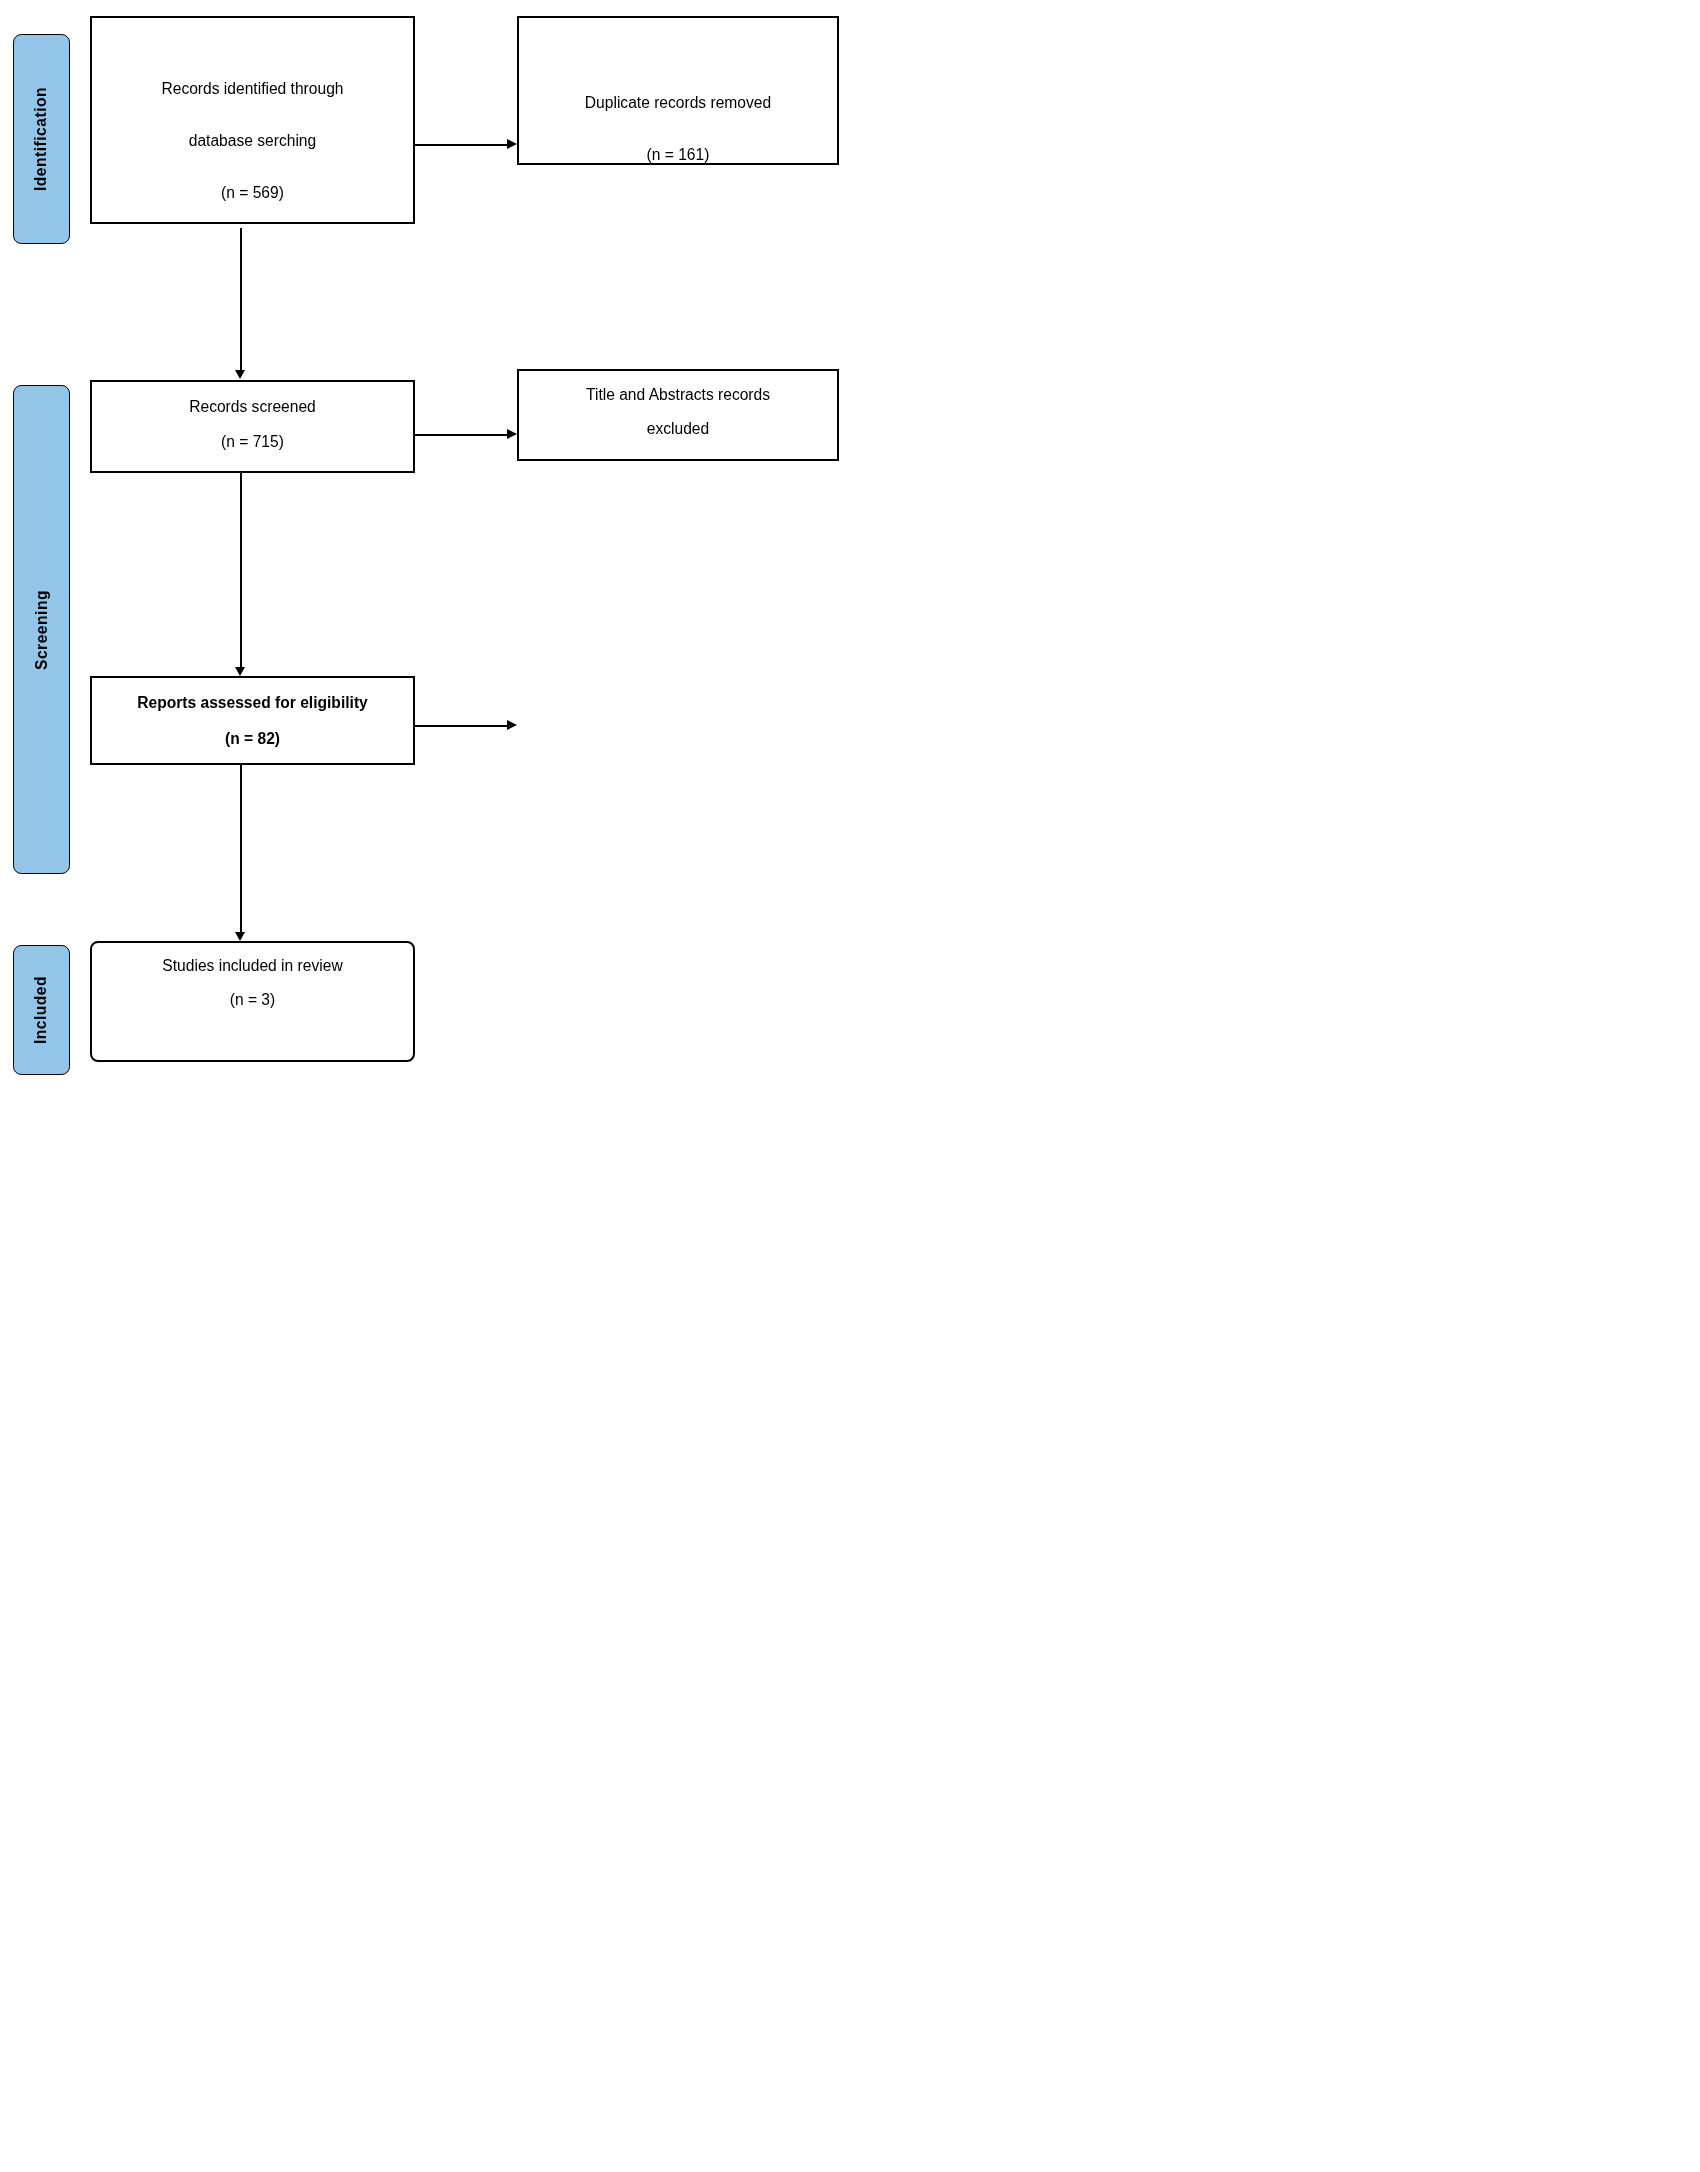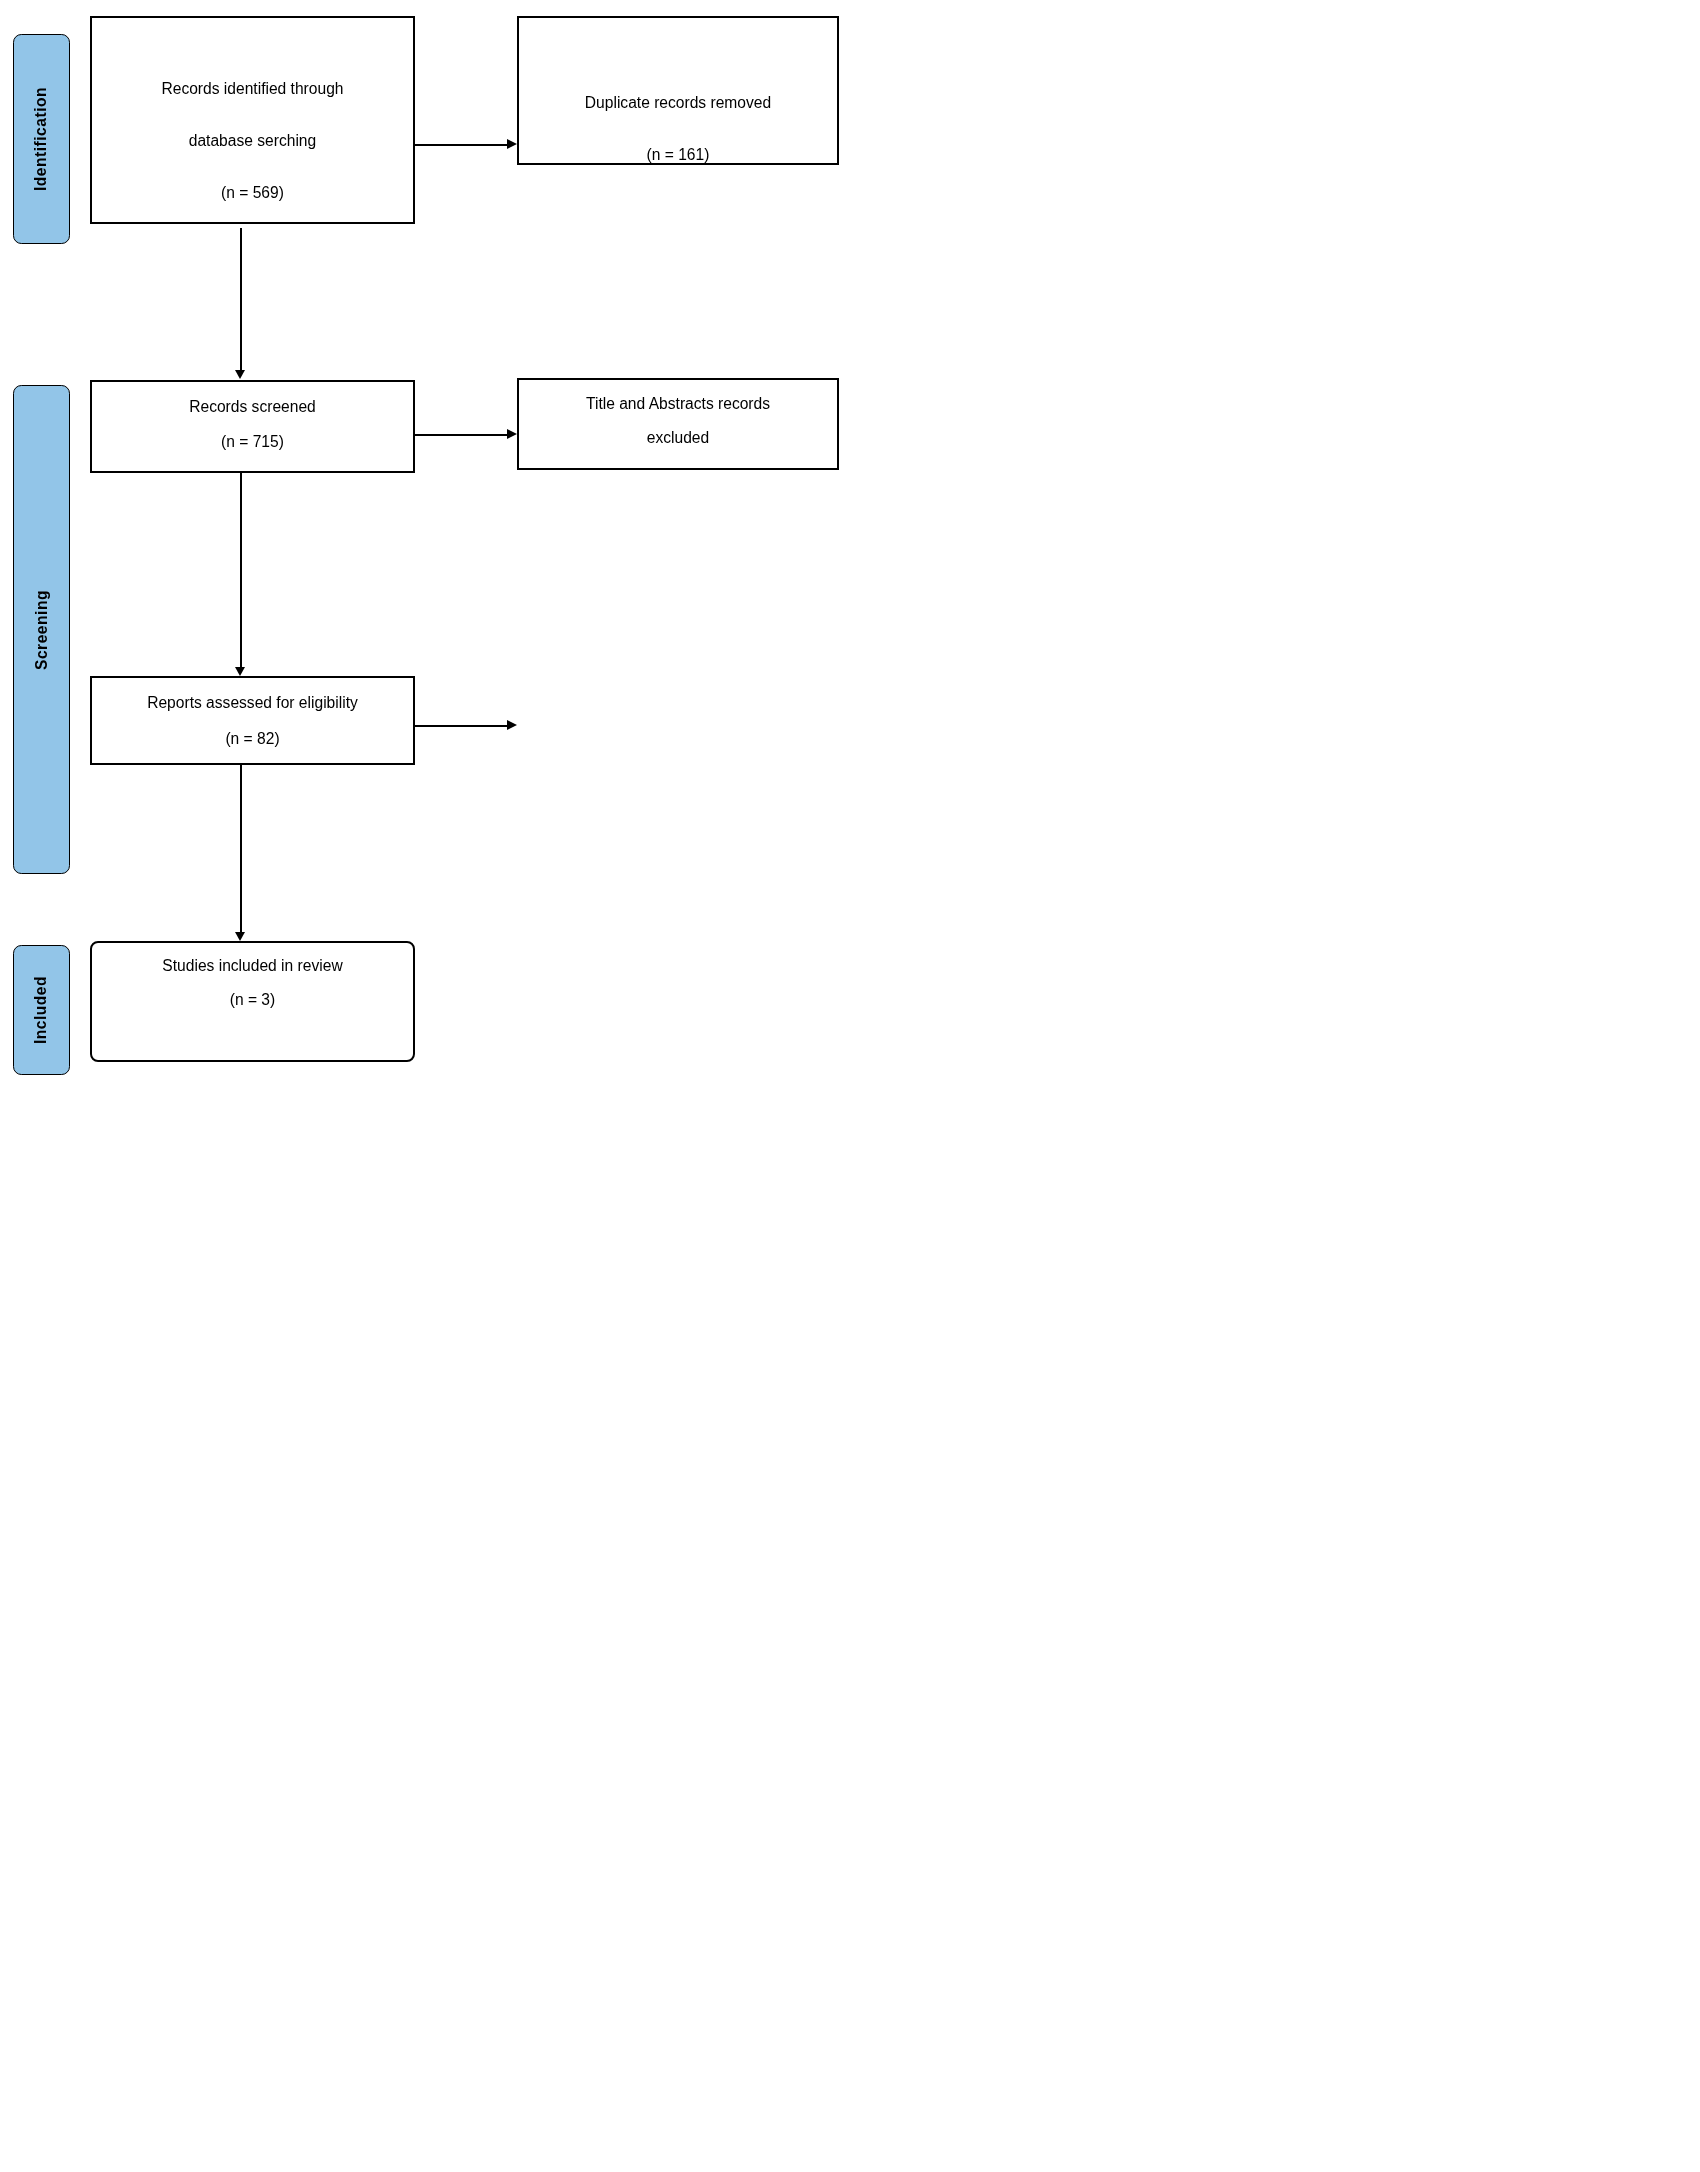--- a/index.html
+++ b/index.html
@@ -44,21 +44,21 @@
     box-sizing: border-box;
     display: flex;
     flex-direction: column;
     align-items: center;
     text-align: center;
     font-size: 15.6px;
     color: #000;
   }
   .ln { display: block; }
   .lh100 { line-height: 52px; }
-  .lh69  { line-height: 36px; }
+  .lh69  { line-height: 36px; font-weight: bold; }
   .lh68  { line-height: 35px; }
   .lh66  { line-height: 34px; }
   
   .bullet-row {
     display: flex;
     justify-content: center;
     gap: 23.4px;
     margin-top: 42px;
   }
   .bullet-col { text-align: left; }
@@ -119,21 +119,21 @@
   <div class="box" style="left:517px; top:15.6px; width:322px; height:149px; padding-top:59px;">
     <span class="ln lh100">Duplicate records removed</span>
     <span class="ln lh100">(n = 161)</span>
   </div>
 
   <div class="box" style="left:90px; top:380px; width:325px; height:93px; padding-top:6.8px;">
     <span class="ln lh68">Records screened</span>
     <span class="ln lh68">(n = 715)</span>
   </div>
 
-  <div class="box" style="left:517px; top:378px; width:322px; height:92px; padding-top:7.3px;">
+  <div class="box" style="left:517px; top:369px; width:322px; height:92px; padding-top:7.3px;">
     <span class="ln lh66">Title and Abstracts records</span>
     <span class="ln lh66">excluded</span>
   </div>
 
   <div class="box" style="left:90px; top:676px; width:325px; height:89px; padding-top:6.8px;">
     <span class="ln lh69">Reports assessed for eligibility</span>
     <span class="ln lh69">(n = 82)</span>
   </div>
 
 

